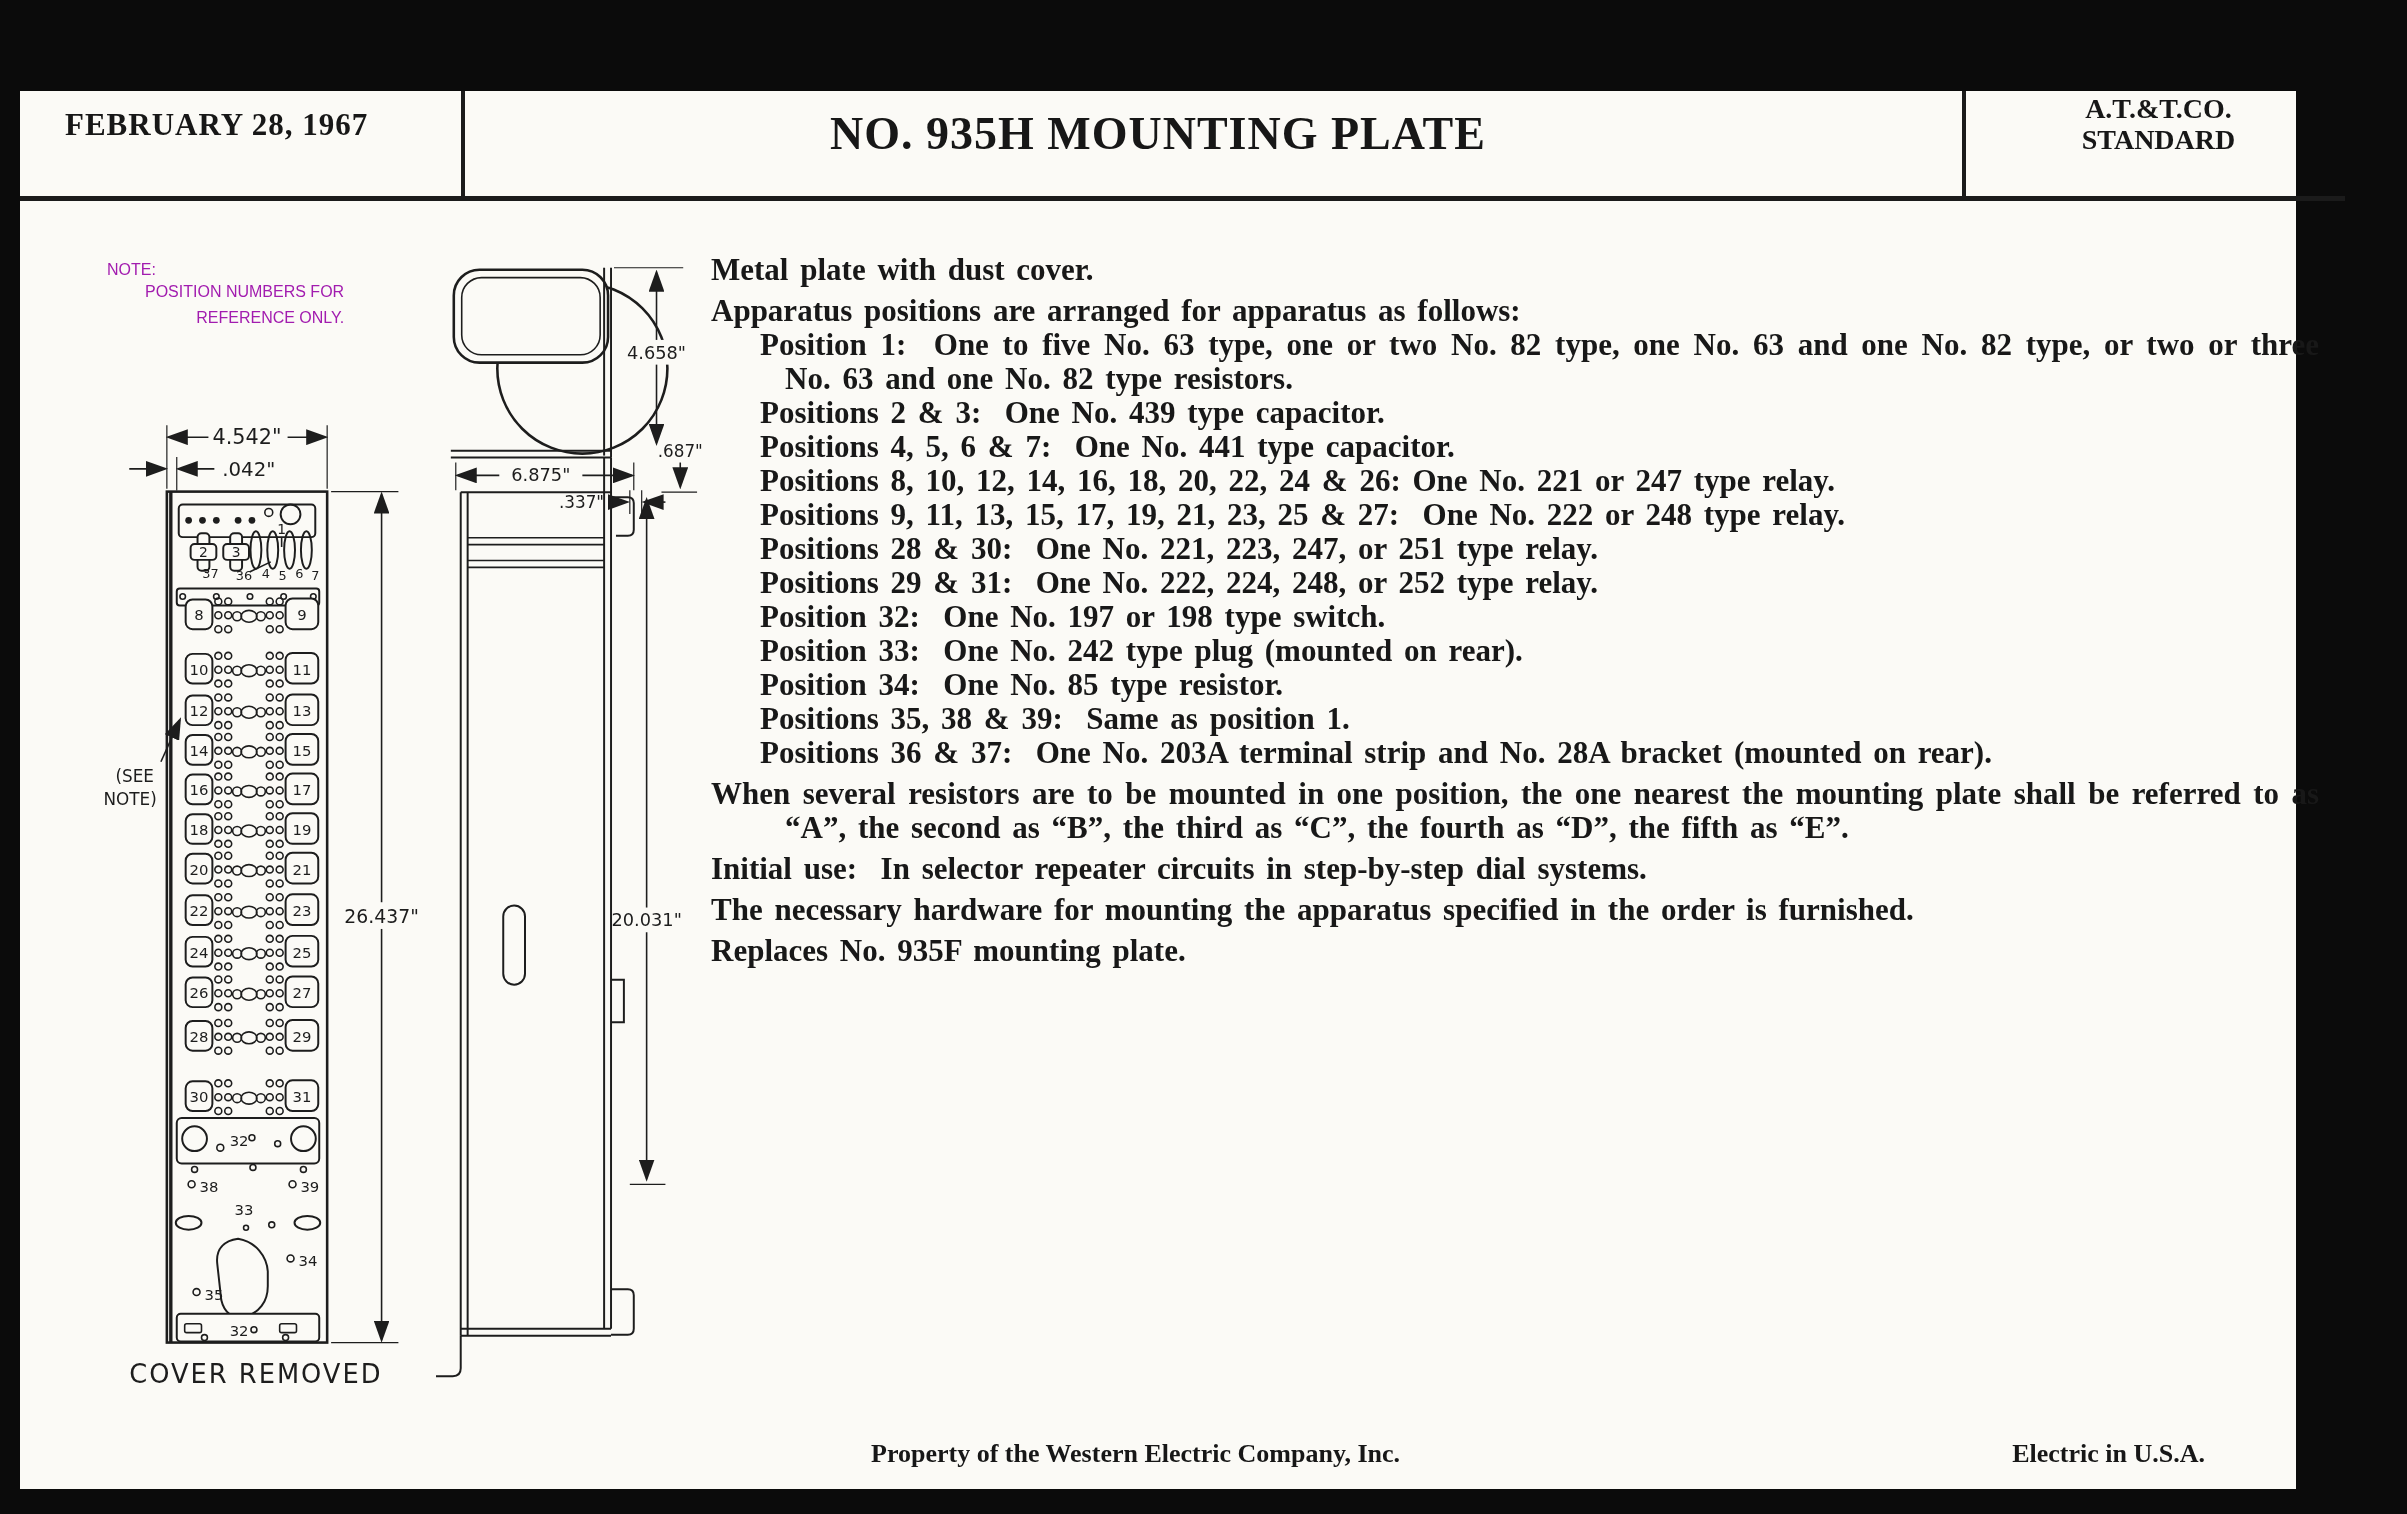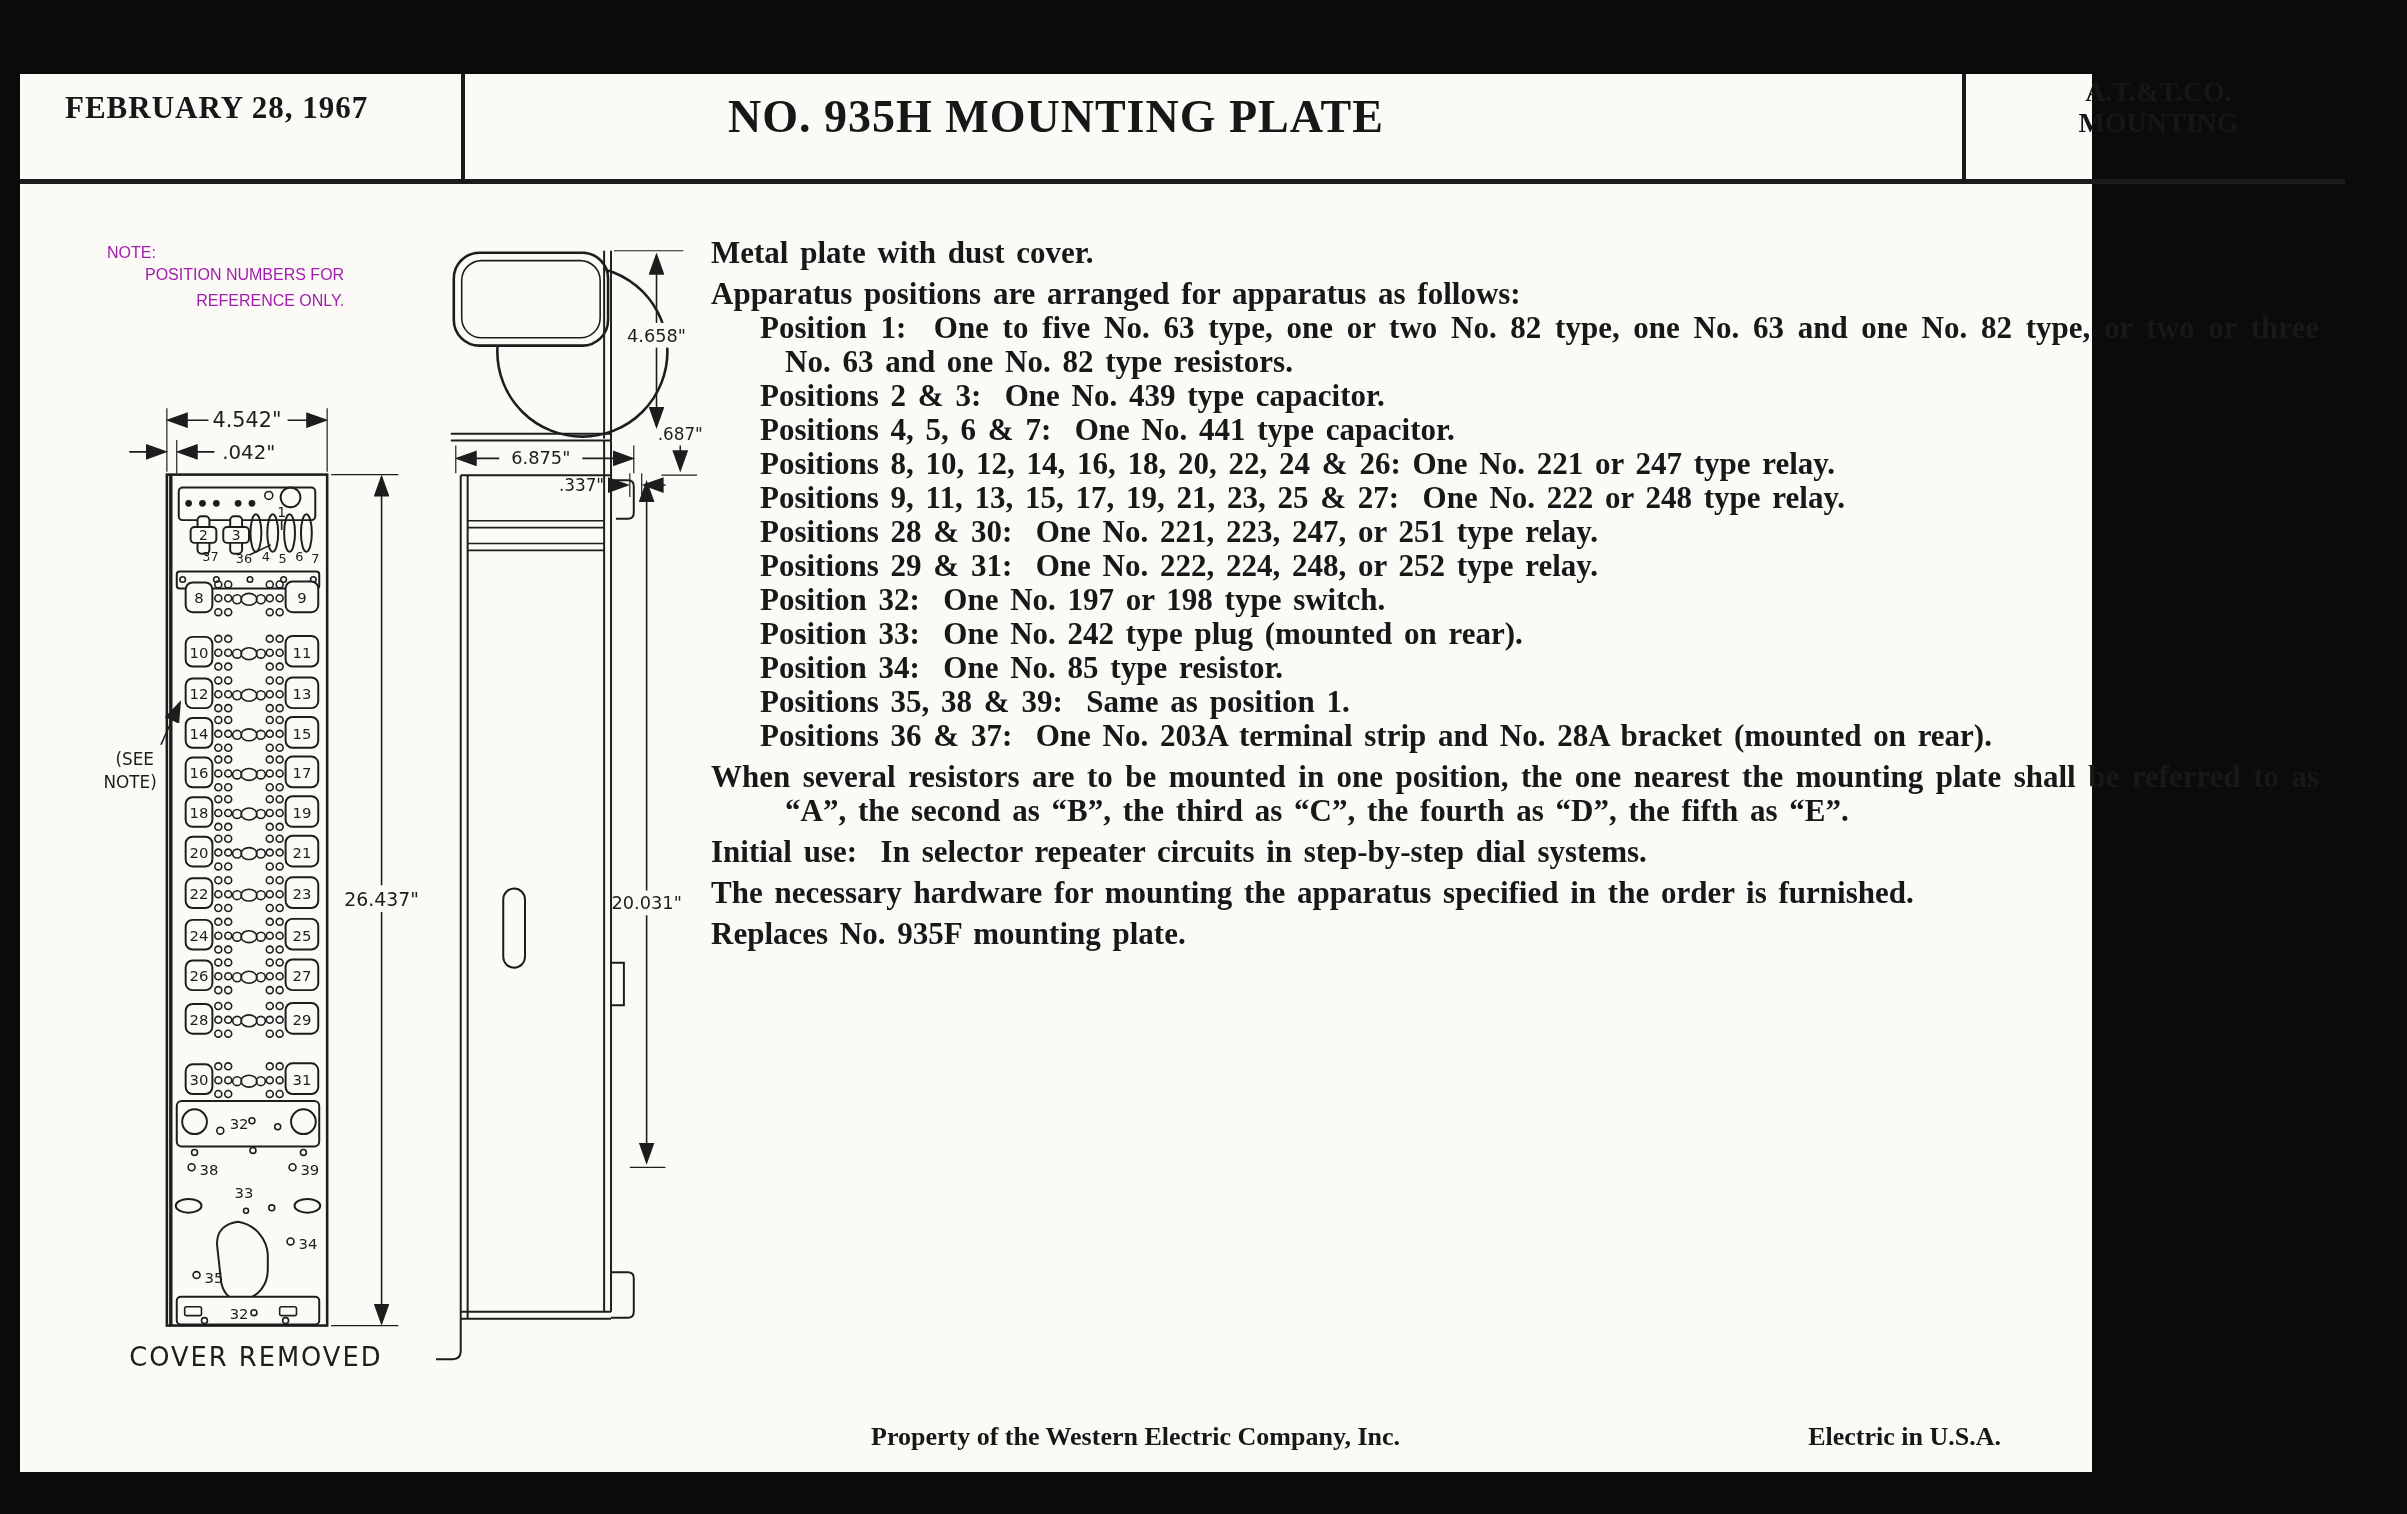--- a/index.html
+++ b/index.html
@@ -1,18 +1,18 @@
 <!DOCTYPE html>
 <html><head>
 <meta charset="utf-8">
 <style>
   html,body{margin:0;padding:0;}
   body{width:2408px;height:1515px;position:relative;background:#0b0b0b;overflow:hidden;
        font-family:"Liberation Serif",serif;color:#171717;}
-  .page{position:absolute;left:20px;top:74px;width:2072px;height:1398px;background:#fbfaf6;}
+  .page{position:absolute;left:20px;top:91px;width:2276px;height:1398px;background:#fbfaf6;}
   
   .hdr-date{position:absolute;left:45px;top:16px;font-size:31px;font-weight:700;letter-spacing:1px;}
   .hdr-title{position:absolute;left:0;right:0;top:4px;text-align:center;font-size:46px;font-weight:700;letter-spacing:1px;margin-top:12px;}
   .hdr-org{position:absolute;left:2000px;top:2px;width:277px;text-align:center;font-size:28px;font-weight:700;line-height:31px;}
   .vline{position:absolute;top:0;width:4px;height:106px;background:#1b1b1b;}
   .hrule{position:absolute;left:0;top:105px;width:2325px;height:5px;background:#1b1b1b;}
   
   .note{position:absolute;left:87px;top:170px;font-family:Liberation Sans, sans-serif;font-size:16px;color:#a21caf;}
   .note .nl{margin-left:38px;line-height:26px;text-align:right;}
   
@@ -42,21 +42,21 @@
 </style>
 </head>
 <body>
 
 <div class="page">
 
   <div class="hdr-date">FEBRUARY 28, 1967</div>
   <div class="hdr-title">NO. 935H MOUNTING PLATE</div>
   <div class="hdr-org">
     <div>A.T.&amp;T.CO.</div>
-    <div>MOUNTING</div>
+    <div>STANDARD</div>
   </div>
   <div class="vline" style="left:441px;"></div>
   <div class="vline" style="left:1942px;"></div>
   <div class="hrule"></div>
 
   <div class="note">
     <div>NOTE:</div>
     <div class="nl">POSITION NUMBERS FOR</div>
     <div class="nl">REFERENCE ONLY.</div>
   </div>

